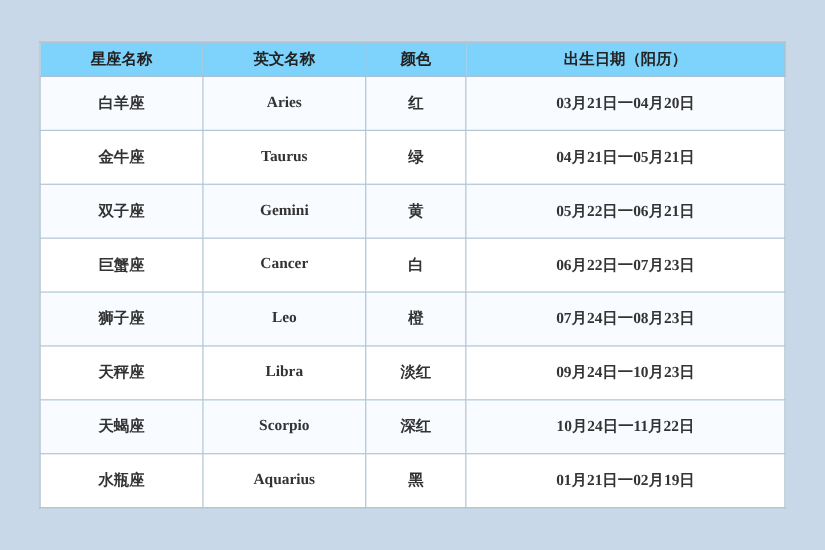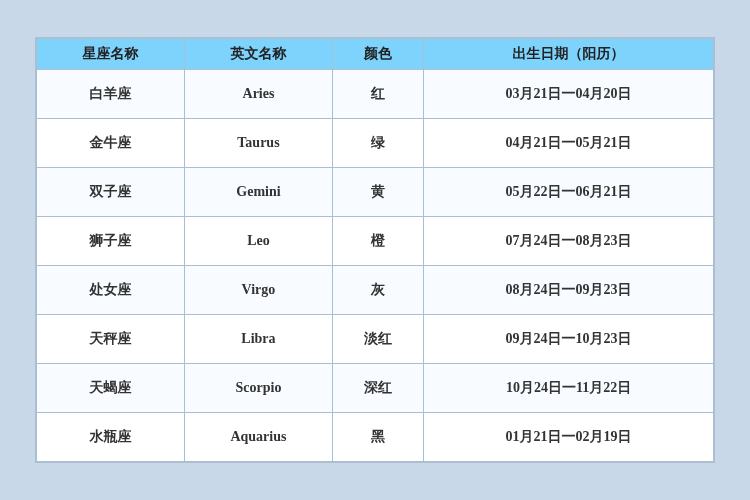--- a/index.html
+++ b/index.html
@@ -73,30 +73,30 @@
           <td>绿</td>
           <td>04月21日一05月21日</td>
         </tr>
         <tr>
           <td>双子座</td>
           <td>Gemini</td>
           <td>黄</td>
           <td>05月22日一06月21日</td>
         </tr>
         <tr>
+          <td>巨蟹座</td>
+          <td>Cancer</td>
+          <td>白</td>
+          <td>06月22日一07月23日</td>
+        </tr>
+        <tr>
           <td>狮子座</td>
           <td>Leo</td>
           <td>橙</td>
           <td>07月24日一08月23日</td>
-        </tr>
-        <tr>
-          <td>处女座</td>
-          <td>Virgo</td>
-          <td>灰</td>
-          <td>08月24日一09月23日</td>
         </tr>
         <tr>
           <td>天秤座</td>
           <td>Libra</td>
           <td>淡红</td>
           <td>09月24日一10月23日</td>
         </tr>
         <tr>
           <td>天蝎座</td>
           <td>Scorpio</td>

